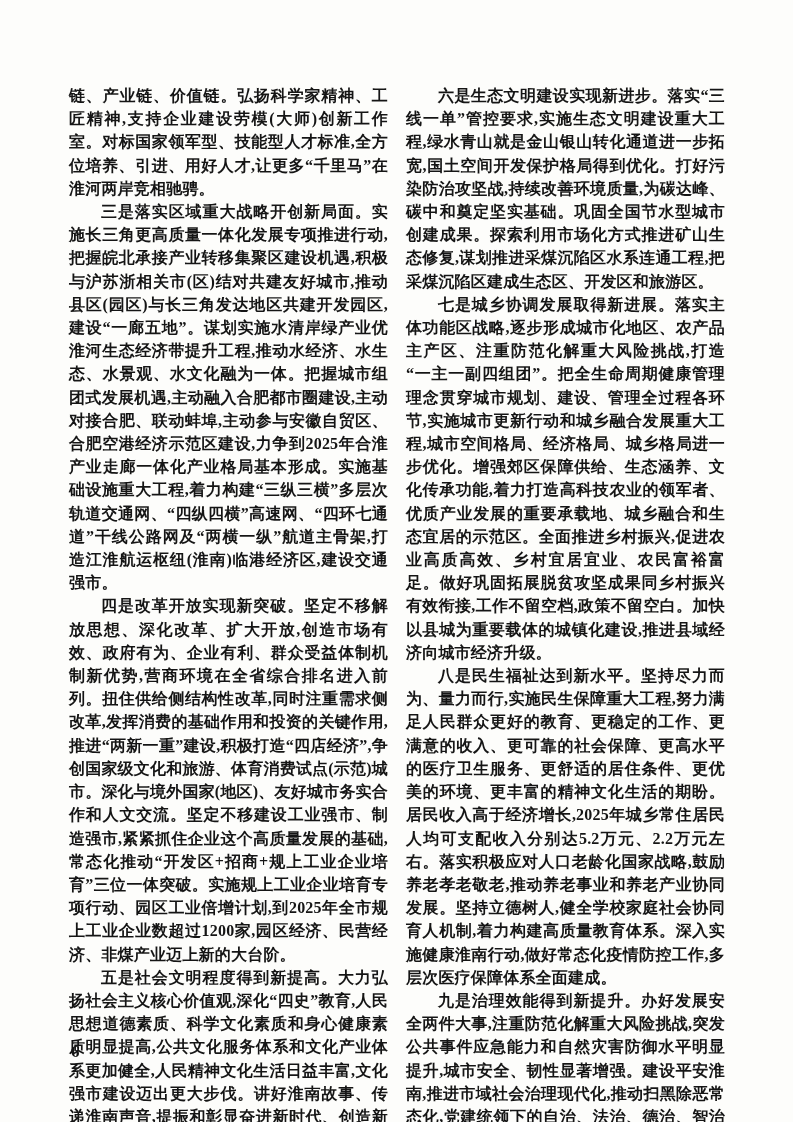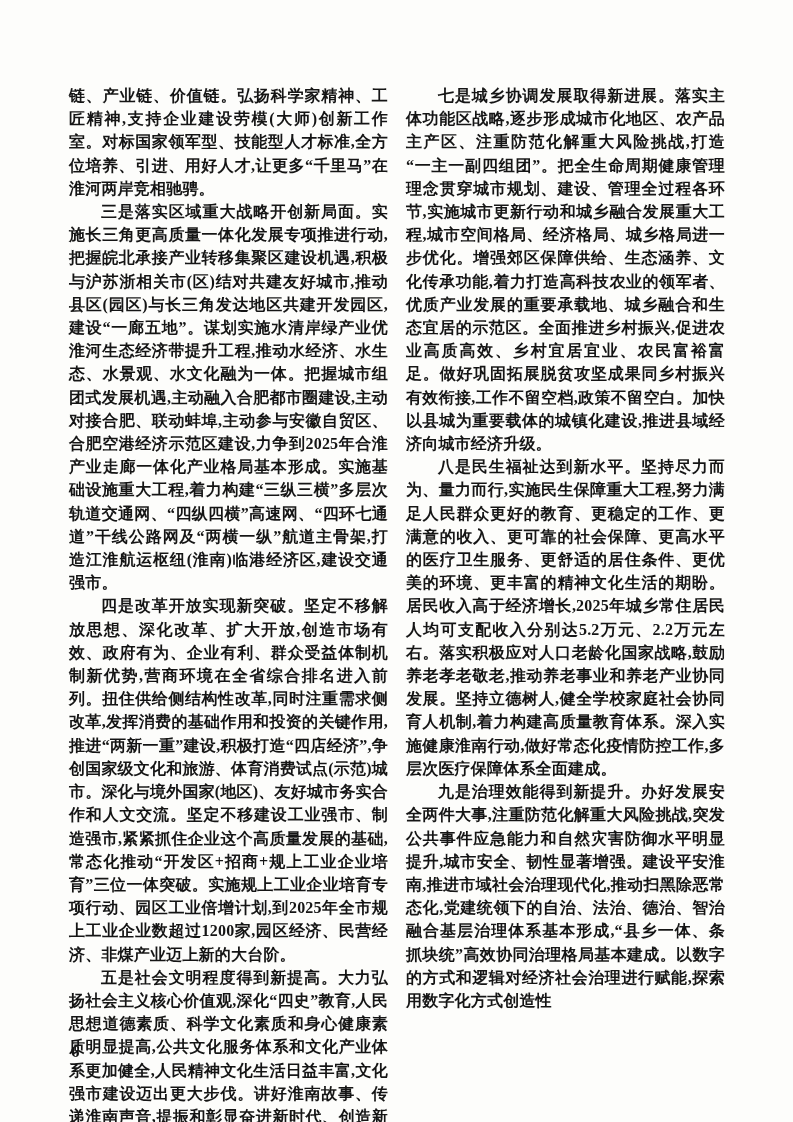--- a/index.html
+++ b/index.html
@@ -50,20 +50,21 @@
 <div class="page">
 
   <div class="column column-left">
     <p>链、产业链、价值链。弘扬科学家精神、工匠精神,支持企业建设劳模(大师)创新工作室。对标国家领军型、技能型人才标准,全方位培养、引进、用好人才,让更多“千里马”在淮河两岸竞相驰骋。</p>
     <p class="indent">三是落实区域重大战略开创新局面。实施长三角更高质量一体化发展专项推进行动,把握皖北承接产业转移集聚区建设机遇,积极与沪苏浙相关市(区)结对共建友好城市,推动县区(园区)与长三角发达地区共建开发园区,建设“一廊五地”。谋划实施水清岸绿产业优淮河生态经济带提升工程,推动水经济、水生态、水景观、水文化融为一体。把握城市组团式发展机遇,主动融入合肥都市圈建设,主动对接合肥、联动蚌埠,主动参与安徽自贸区、合肥空港经济示范区建设,力争到2025年合淮产业走廊一体化产业格局基本形成。实施基础设施重大工程,着力构建“三纵三横”多层次轨道交通网、“四纵四横”高速网、“四环七通道”干线公路网及“两横一纵”航道主骨架,打造江淮航运枢纽(淮南)临港经济区,建设交通强市。</p>
     <p class="indent">四是改革开放实现新突破。坚定不移解放思想、深化改革、扩大开放,创造市场有效、政府有为、企业有利、群众受益体制机制新优势,营商环境在全省综合排名进入前列。扭住供给侧结构性改革,同时注重需求侧改革,发挥消费的基础作用和投资的关键作用,推进“两新一重”建设,积极打造“四店经济”,争创国家级文化和旅游、体育消费试点(示范)城市。深化与境外国家(地区)、友好城市务实合作和人文交流。坚定不移建设工业强市、制造强市,紧紧抓住企业这个高质量发展的基础,常态化推动“开发区+招商+规上工业企业培育”三位一体突破。实施规上工业企业培育专项行动、园区工业倍增计划,到2025年全市规上工业企业数超过1200家,园区经济、民营经济、非煤产业迈上新的大台阶。</p>
     <p class="indent">五是社会文明程度得到新提高。大力弘扬社会主义核心价值观,深化“四史”教育,人民思想道德素质、科学文化素质和身心健康素质明显提高,公共文化服务体系和文化产业体系更加健全,人民精神文化生活日益丰富,文化强市建设迈出更大步伐。讲好淮南故事、传递淮南声音,提振和彰显奋进新时代、创造新奇迹的昂扬精气神,城市文化创造力、传播力、影响力显著增强。</p>
   </div>
 
   <div class="column column-right">
+    <p class="indent">六是生态文明建设实现新进步。落实“三线一单”管控要求,实施生态文明建设重大工程,绿水青山就是金山银山转化通道进一步拓宽,国土空间开发保护格局得到优化。打好污染防治攻坚战,持续改善环境质量,为碳达峰、碳中和奠定坚实基础。巩固全国节水型城市创建成果。探索利用市场化方式推进矿山生态修复,谋划推进采煤沉陷区水系连通工程,把采煤沉陷区建成生态区、开发区和旅游区。</p>
     <p class="indent">七是城乡协调发展取得新进展。落实主体功能区战略,逐步形成城市化地区、农产品主产区、注重防范化解重大风险挑战,打造“一主一副四组团”。把全生命周期健康管理理念贯穿城市规划、建设、管理全过程各环节,实施城市更新行动和城乡融合发展重大工程,城市空间格局、经济格局、城乡格局进一步优化。增强郊区保障供给、生态涵养、文化传承功能,着力打造高科技农业的领军者、优质产业发展的重要承载地、城乡融合和生态宜居的示范区。全面推进乡村振兴,促进农业高质高效、乡村宜居宜业、农民富裕富足。做好巩固拓展脱贫攻坚成果同乡村振兴有效衔接,工作不留空档,政策不留空白。加快以县城为重要载体的城镇化建设,推进县域经济向城市经济升级。</p>
     <p class="indent">八是民生福祉达到新水平。坚持尽力而为、量力而行,实施民生保障重大工程,努力满足人民群众更好的教育、更稳定的工作、更满意的收入、更可靠的社会保障、更高水平的医疗卫生服务、更舒适的居住条件、更优美的环境、更丰富的精神文化生活的期盼。居民收入高于经济增长,2025年城乡常住居民人均可支配收入分别达5.2万元、2.2万元左右。落实积极应对人口老龄化国家战略,鼓励养老孝老敬老,推动养老事业和养老产业协同发展。坚持立德树人,健全学校家庭社会协同育人机制,着力构建高质量教育体系。深入实施健康淮南行动,做好常态化疫情防控工作,多层次医疗保障体系全面建成。</p>
     <p class="indent">九是治理效能得到新提升。办好发展安全两件大事,注重防范化解重大风险挑战,突发公共事件应急能力和自然灾害防御水平明显提升,城市安全、韧性显著增强。建设平安淮南,推进市域社会治理现代化,推动扫黑除恶常态化,党建统领下的自治、法治、德治、智治融合基层治理体系基本形成,“县乡一体、条抓块统”高效协同治理格局基本建成。以数字的方式和逻辑对经济社会治理进行赋能,探索用数字化方式创造性</p>
   </div>
 
   <div class="page-number">6</div>
 
 </div>
 
 </body></html>

